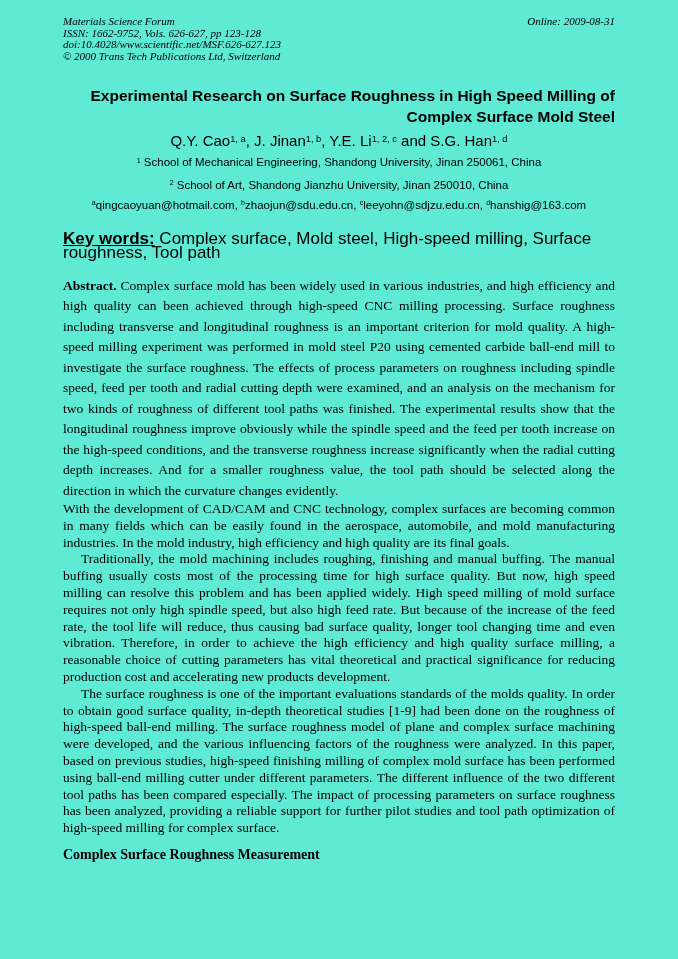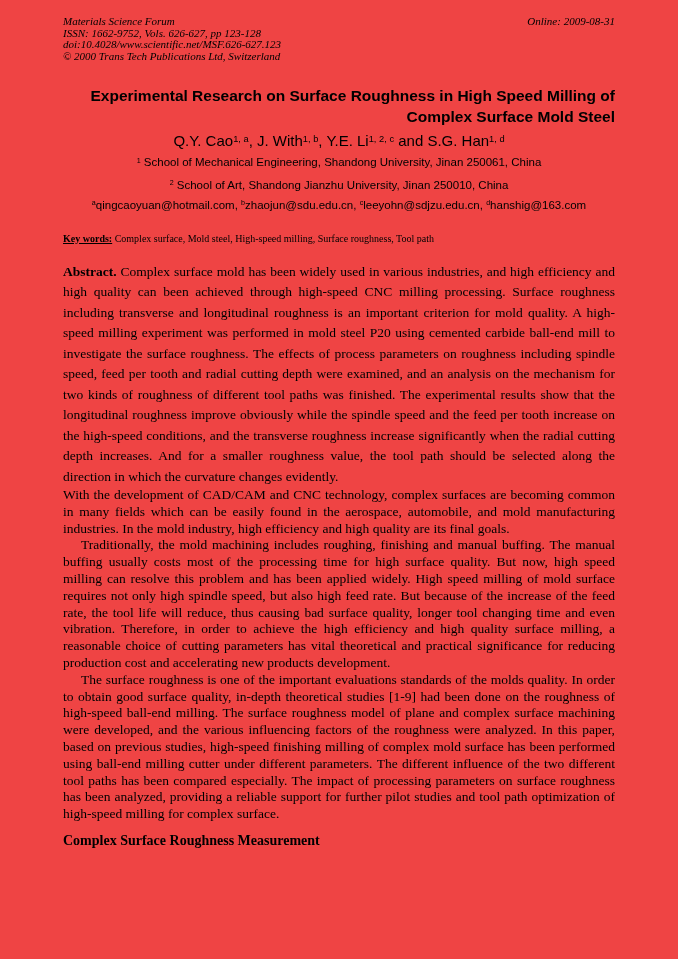--- a/index.html
+++ b/index.html
@@ -2,21 +2,21 @@
 <html><head>
 <meta charset="utf-8">
 <style>
   * { margin: 0; padding: 0; box-sizing: border-box; }
   html, body { background: #888; }
   .page {
     position: relative;
     width: 678px;
     height: 959px;
     margin: 0 auto;
-    background: #ef4444;
+    background: #5eead4;
     color: #000000;
     padding: 16px 63px 0 63px;
     overflow: hidden;
     font-family: "Liberation Serif", serif;
   }
   
   .pub-header {
     display: flex;
     justify-content: space-between;
     align-items: flex-start;
@@ -60,22 +60,22 @@
   .affil + .affil { margin-top: 9.5px; }
   .emails {
     margin-top: 7px;
     text-align: center;
     font-family: "Liberation Sans", sans-serif;
     font-size: 11.5px;
     line-height: 13px;
   }
   .keywords {
     margin-top: 20px;
-    font-family: Liberation Serif, serif;
-    font-size: 10px;
+    font-family: Liberation Sans, sans-serif;
+    font-size: 17px;
     line-height: 14px;
   }
   .kw-label { font-weight: bold; text-decoration: underline; }
   
   .abstract {
     margin-top: 16px;
     font-size: 13.5px;
     line-height: 20.5px;
     text-align: justify;
   }
@@ -105,21 +105,21 @@
       <div>Materials Science Forum</div>
       <div>ISSN: 1662-9752, Vols. 626-627, pp 123-128</div>
       <div>doi:10.4028/www.scientific.net/MSF.626-627.123</div>
       <div>© 2000 Trans Tech Publications Ltd, Switzerland</div>
     </div>
     <div class="pub-right">Online: 2009-08-31</div>
   </div>
 
   <h1 class="title"><span>Experimental Research on Surface Roughness in High Speed Milling of</span><br><span>Complex Surface Mold Steel</span></h1>
 
-  <div class="authors"><span>Q.Y. Cao</span><sup class="s">1, a</sup><span>, </span><span>J. With</span><sup class="s">1, b</sup><span>, </span><span>Y.E. Li</span><sup class="s">1, 2, c</sup><span> and </span><span>S.G. Han</span><sup class="s">1, d</sup></div>
+  <div class="authors"><span>Q.Y. Cao</span><sup class="s">1, a</sup><span>, </span><span>J. Jinan</span><sup class="s">1, b</sup><span>, </span><span>Y.E. Li</span><sup class="s">1, 2, c</sup><span> and </span><span>S.G. Han</span><sup class="s">1, d</sup></div>
 
   <div class="affil"><sup class="s">1</sup><span> School of Mechanical Engineering, Shandong University, Jinan 250061, China</span></div>
   <div class="affil"><sup class="s">2</sup><span> School of Art, Shandong Jianzhu University, Jinan 250010, China</span></div>
 
   <div class="emails"><sup class="s">a</sup><span>qingcaoyuan@hotmail.com</span><span>, </span><sup class="s">b</sup><span>zhaojun@sdu.edu.cn</span><span>, </span><sup class="s">c</sup><span>leeyohn@sdjzu.edu.cn</span><span>, </span><sup class="s">d</sup><span>hanshig@163.com</span></div>
 
   <div class="keywords"><span class="kw-label">Key words:</span><span> Complex surface, Mold steel, High-speed milling, Surface roughness, Tool path</span></div>
 
   <p class="abstract"><span class="abs-label">Abstract.</span><span> Complex surface mold has been widely used in various industries, and high efficiency and high quality can been achieved through high-speed CNC milling processing. Surface roughness including transverse and longitudinal roughness is an important criterion for mold quality. A high-speed milling experiment was performed in mold steel P20 using cemented carbide ball-end mill to investigate the surface roughness. The effects of process parameters on roughness including spindle speed, feed per tooth and radial cutting depth were examined, and an analysis on the mechanism for two kinds of roughness of different tool paths was finished. The experimental results show that the longitudinal roughness improve obviously while the spindle speed and the feed per tooth increase on the high-speed conditions, and the transverse roughness increase significantly when the radial cutting depth increases. And for a smaller roughness value, the tool path should be selected along the direction in which the curvature changes evidently.</span></p>
 

